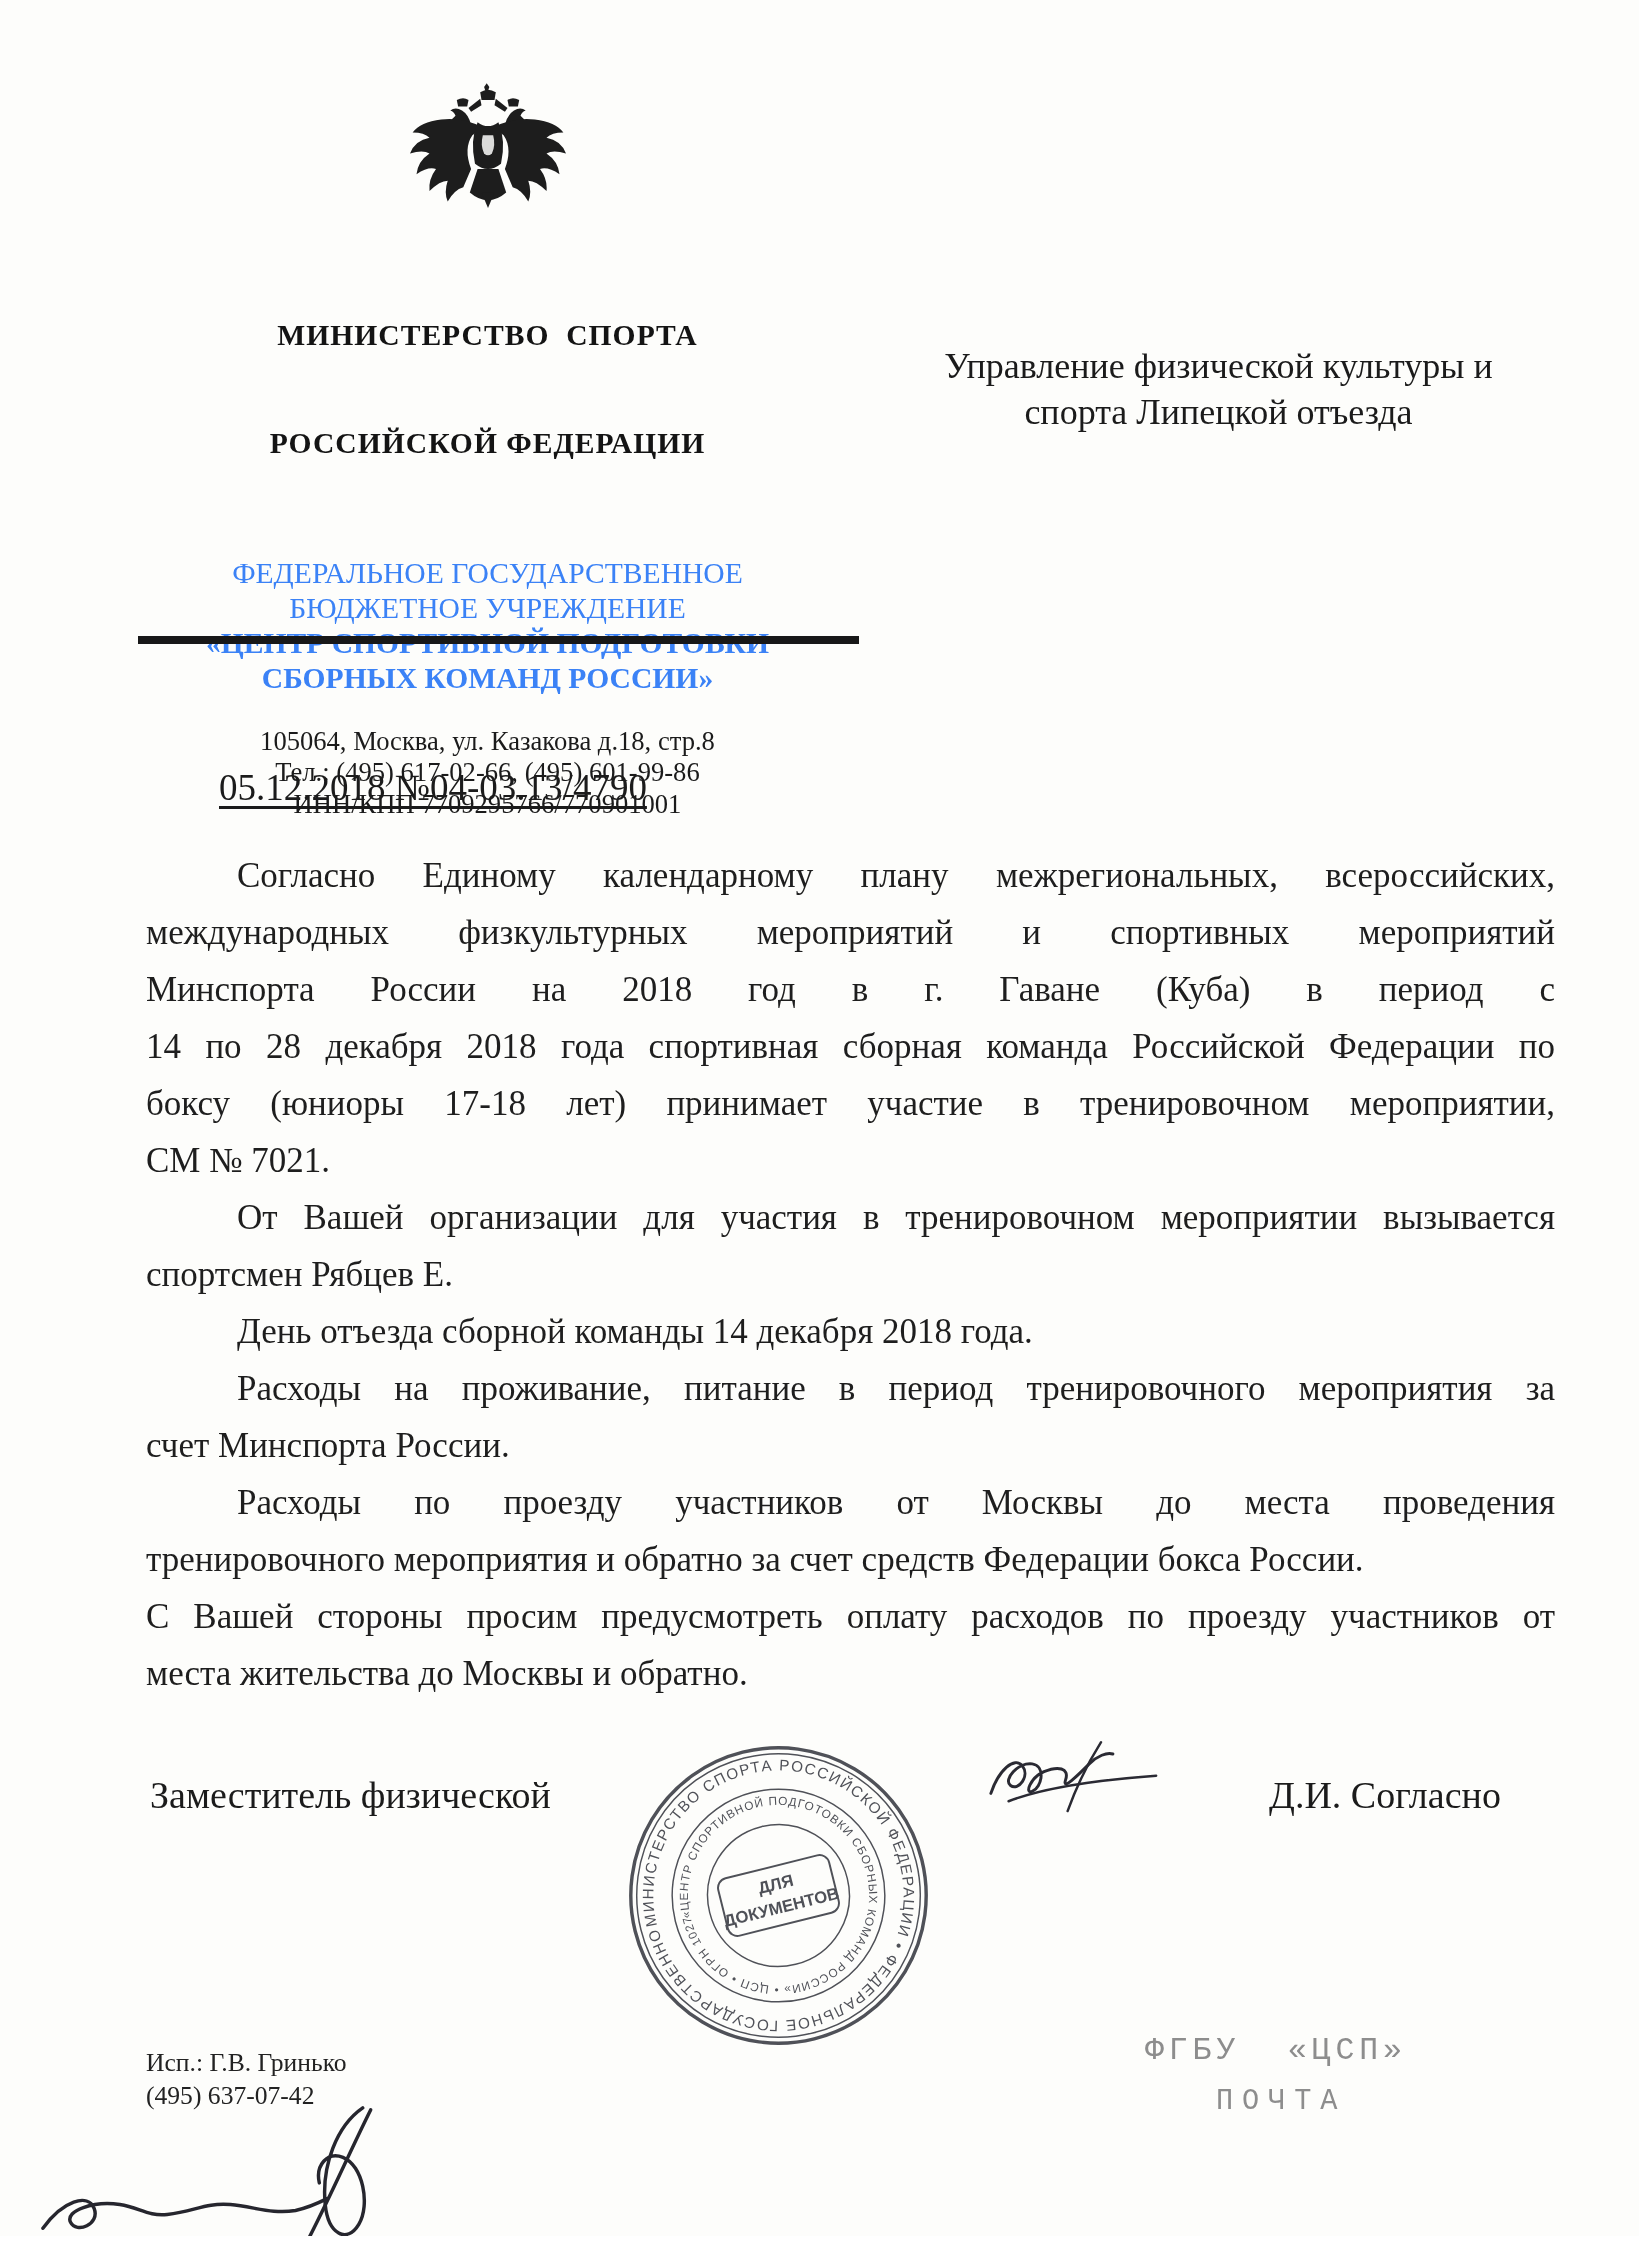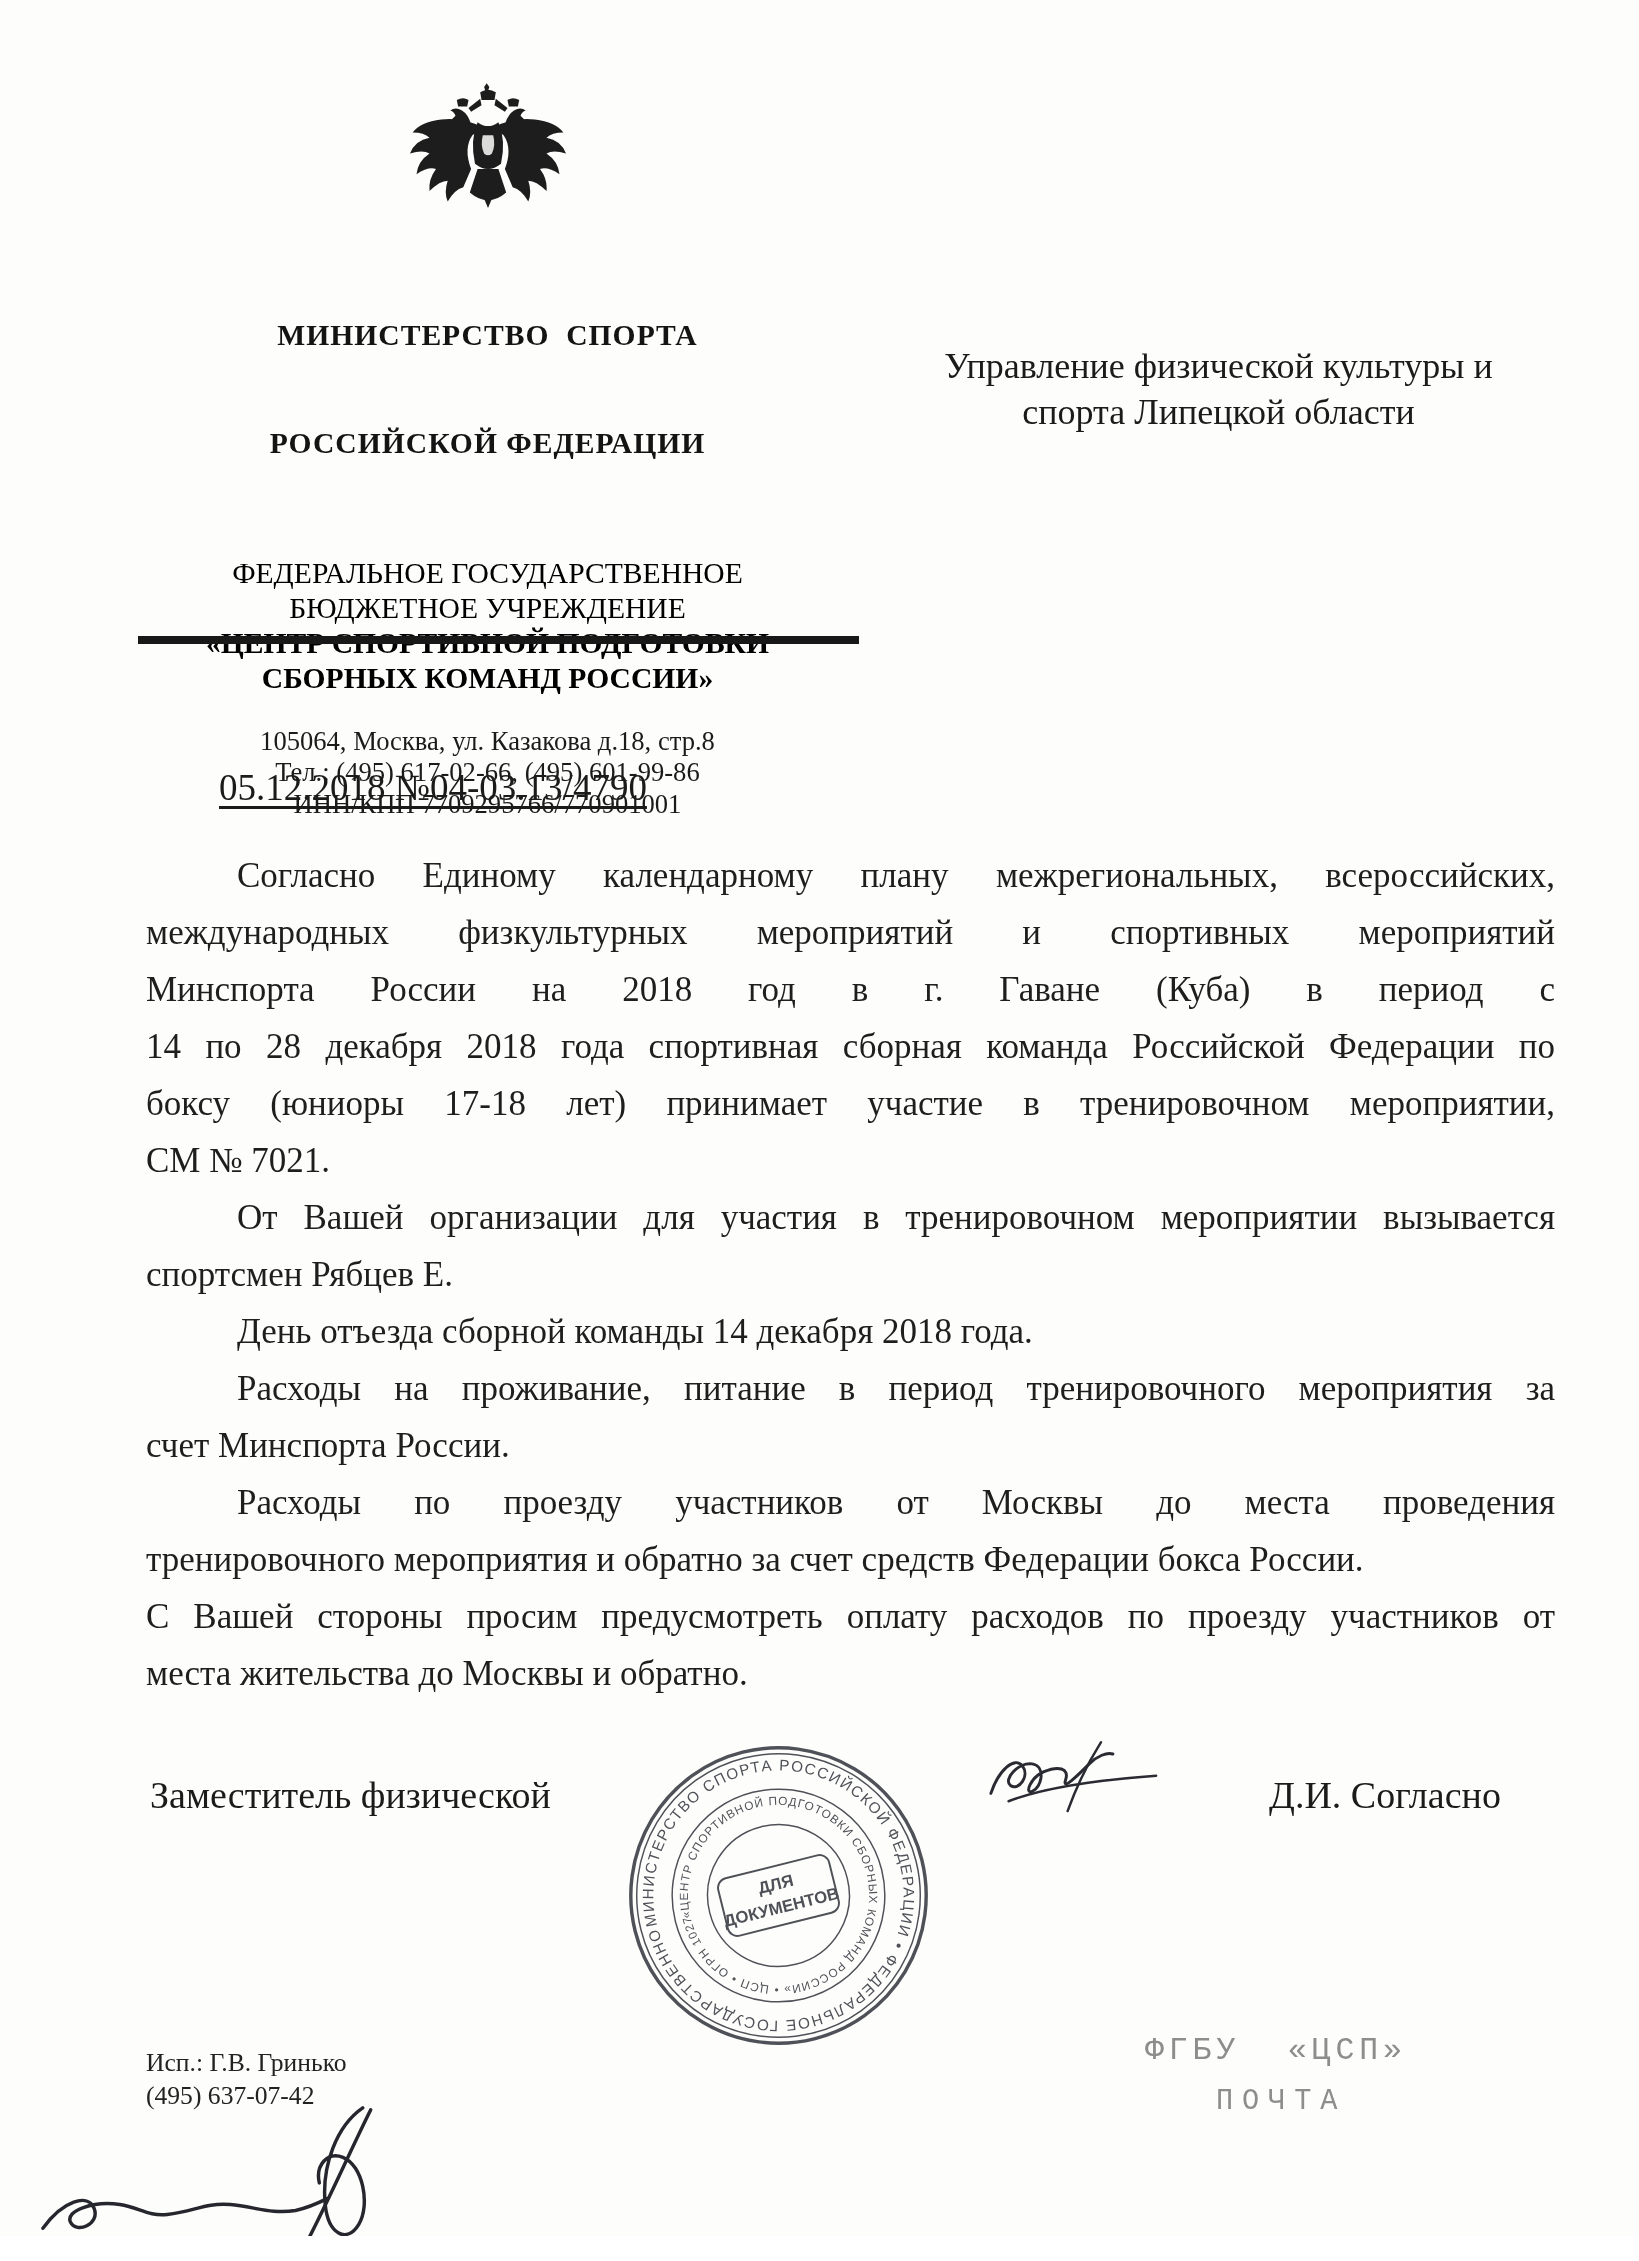--- a/index.html
+++ b/index.html
@@ -7,21 +7,21 @@
   body { background:#ffffff; font-family:"Liberation Serif","DejaVu Serif",serif; }
   .page {
     position:relative; width:1639px; height:2236px;
     background:#fdfdfb; color:#1f1f1f; overflow:hidden;
   }
 
   
   .letterhead-left { position:absolute; left:113px; top:83px; width:749px; text-align:center; }
   .emblem { width:156px; height:146px; margin:0 auto 15.8px auto; display:block; }
   .ministry { font-weight:bold; font-size:29.6px; line-height:36px; letter-spacing:1px; color:#141414; white-space:pre-wrap; }
-  .org-block { margin-top:23.6px; font-size:29.6px; line-height:35px; color:#000000; }
+  .org-block { margin-top:23.6px; font-size:29.6px; line-height:35px; color:#3b82f6; }
   .org-block .bold { font-weight:bold; }
   .addr-block { margin-top:29.6px; font-size:26.6px; line-height:31.5px; color:#1b1b1b; }
   .rule { position:absolute; left:138px; top:636px; width:721px; height:7.9px; background:#181818; }
 
   
   .recipient { position:absolute; left:891px; top:343px; width:655px; text-align:center;
                font-size:36px; line-height:46px; color:#1b1b1b; }
 
   
   .ref { position:absolute; left:219px; top:766px; font-size:37px; color:#1b1b1b;
@@ -89,21 +89,21 @@
     <div class="addr-block">
       <div>105064, Москва, ул. Казакова д.18, стр.8</div>
       <div>Тел.: (495) 617-02-66, (495) 601-99-86</div>
       <div>ИНН/КПП 7709295766/770901001</div>
     </div>
   </div>
   <div class="rule"></div>
 
   <div class="recipient">
     <div>Управление физической культуры и</div>
-    <div>спорта Липецкой области</div>
+    <div>спорта Липецкой отъезда</div>
   </div>
 
   <div class="ref">05.12.2018 №04-03.13/4790</div>
 
   <div class="body-text">
       <div>
         <div class="line first">Согласно Единому календарному плану межрегиональных, всероссийских,</div>
         <div class="line">международных физкультурных мероприятий и спортивных мероприятий</div>
         <div class="line">Минспорта России на 2018 год в г. Гаване (Куба) в период с</div>
         <div class="line">14 по 28 декабря 2018 года спортивная сборная команда Российской Федерации по</div>

